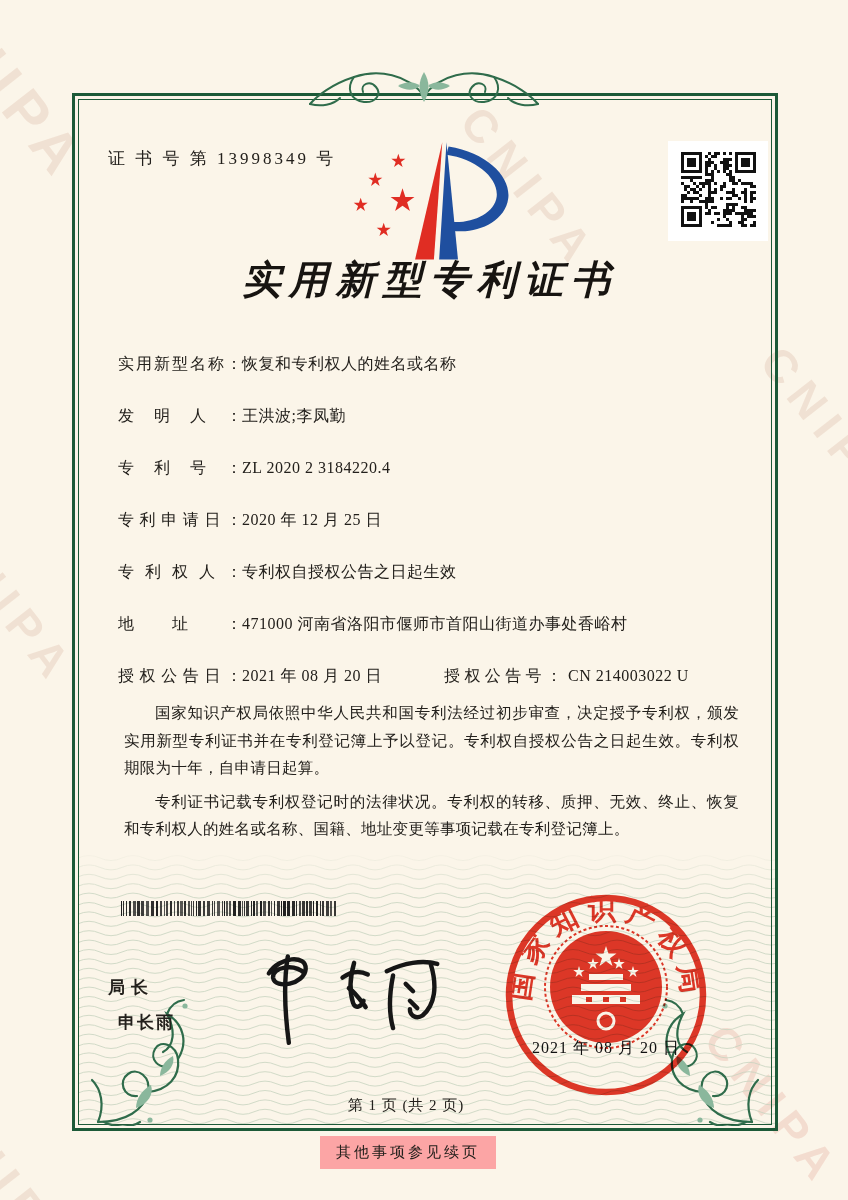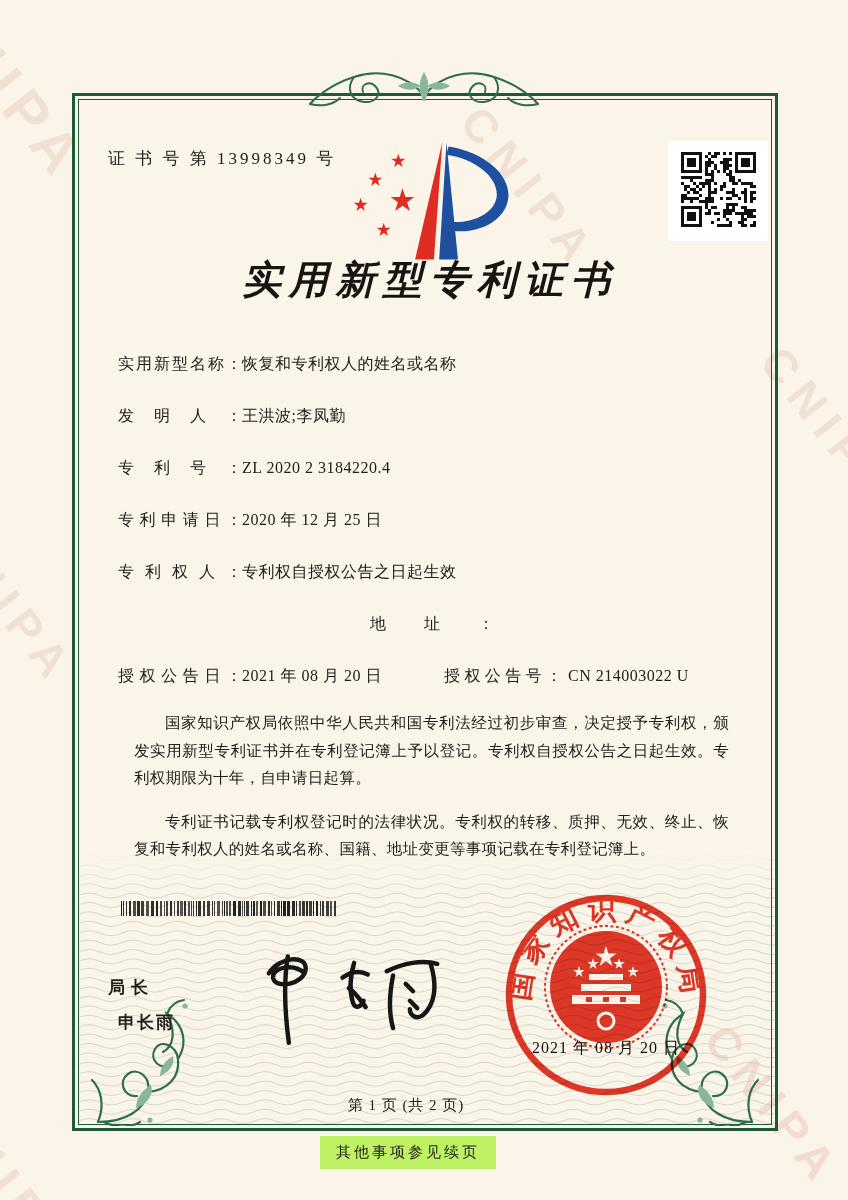--- a/index.html
+++ b/index.html
@@ -43,34 +43,34 @@
   
   .fields{position:absolute;left:118px;top:352px;width:628px;z-index:3;font-size:16px;}
   .row{display:flex;height:52px;line-height:24px;justify-content:center;}
   .lbl{flex:0 0 124px;text-align-last:justify;}
   .val{flex:1;letter-spacing:.5px;}
   .val-grant{flex:0 0 194px;}
   .lbl2{flex:0 0 118px;margin-right:6px;margin-left:8px;}
   
   .paras{position:absolute;left:118px;top:693px;width:627px;z-index:3;font-size:15.5px;
          line-height:27.5px;letter-spacing:.3px;text-align:justify;}
-  .paras p{margin:16px;text-indent:2em;}
+  .paras p{margin:6px;text-indent:2em;}
   
   #barcode{position:absolute;left:121px;top:901px;z-index:3;}
   .director-title{position:absolute;left:108px;top:976px;z-index:3;
       font-family:"Liberation Sans","DejaVu Sans",sans-serif;font-weight:bold;font-size:17px;letter-spacing:6px;}
   .director-name{position:absolute;left:118px;top:1011px;z-index:3;
       font-family:"Liberation Sans","DejaVu Sans",sans-serif;font-weight:bold;font-size:17px;letter-spacing:2px;}
   .sig{position:absolute;left:252px;top:946px;z-index:3;}
   .seal{position:absolute;left:503px;top:892px;z-index:4;mix-blend-mode:multiply;opacity:.95;}
   .seal-date{position:absolute;left:516px;top:1038px;width:180px;text-align:center;z-index:5;
              font-size:16px;color:#121212;letter-spacing:1px;}
   .pageinfo{position:absolute;left:300px;top:1096px;width:212px;text-align:center;z-index:3;
             font-size:15px;letter-spacing:1px;}
-  .contnote{position:absolute;left:320px;top:1136px;z-index:3;background:#bef264;
+  .contnote{position:absolute;left:320px;top:1136px;z-index:3;background:#fca5a5;
             padding:7px 16px;font-size:15px;letter-spacing:3px;}
 </style>
 </head>
 <body>
 
 <div class="page">
 
   <div class="wm wm1">CNIPA</div>
   <div class="wm wm2">CNIPA</div>
   <div class="wm wm3">CNIPA</div>
@@ -484,20 +484,21 @@
     <div class="row">
       <span class="lbl">专利申请日：</span>
       <span class="val">2020 年 12 月 25 日</span>
     </div>
     <div class="row">
       <span class="lbl">专利权人：</span>
       <span class="val">专利权自授权公告之日起生效</span>
     </div>
     <div class="row">
       <span class="lbl">地址：</span>
+      <span class="val">471000 河南省洛阳市偃师市首阳山街道办事处香峪村</span>
     </div>
     <div class="row">
       <span class="lbl">授权公告日：</span>
       <span class="val val-grant">2021 年 08 月 20 日</span>
       <span class="lbl lbl2">授权公告号：</span>
       <span class="val">CN 214003022 U</span>
     </div>
   </div>
 
   <div class="paras">

